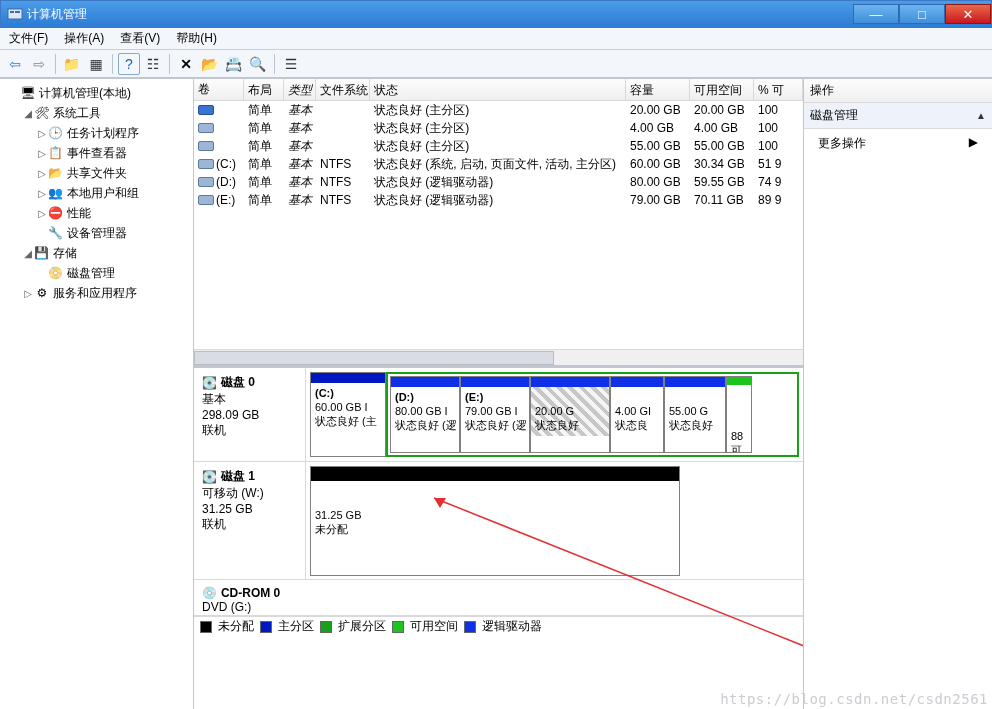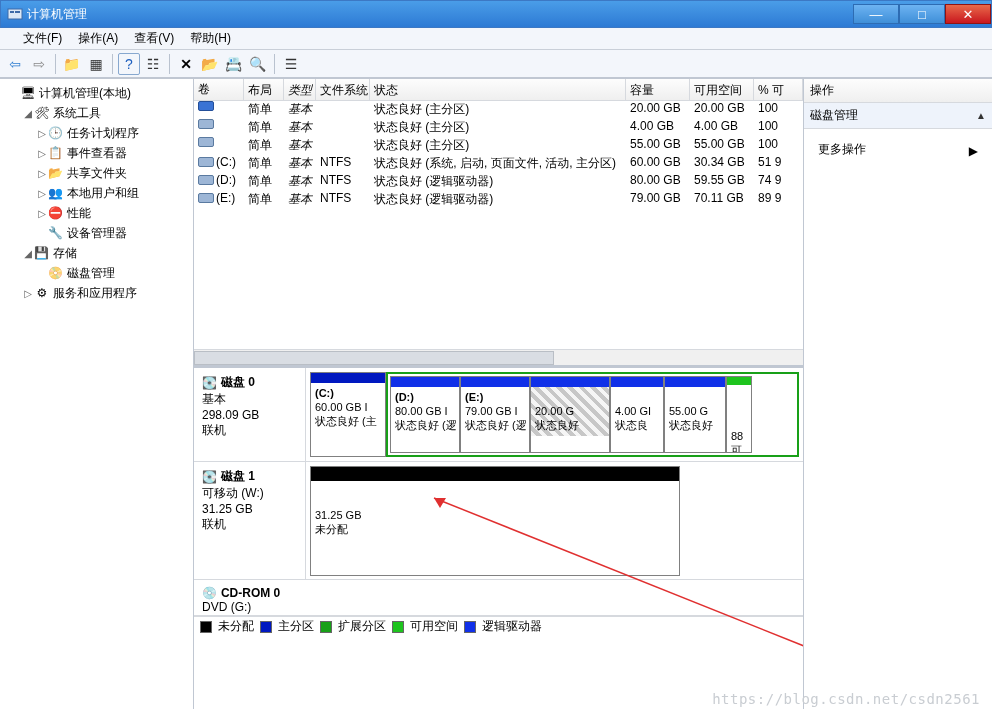--- a/index.html
+++ b/index.html
@@ -6,42 +6,42 @@
 html, body { width: 992px; height: 709px; overflow: hidden; background: #fff; }
 
 .titlebar { height: 28px; background: linear-gradient(#4a9de8, #2d7ad4); display: flex; align-items: center; color: #fff; font-size: 12px; padding: 0 0 0 6px; border: 1px solid #3c78c4; }
 .titlebar .tb-icon { width: 16px; height: 16px; margin-right: 4px; display:inline-block; }
 .titlebar .spacer { flex: 1; }
 .wbtn { width: 46px; height: 20px; display:flex; align-items:center; justify-content:center; font-size: 13px; line-height:1; color:#fff; }
 .wbtn.min, .wbtn.max { background: linear-gradient(#6db3f2,#3f8fd8); border:1px solid #2d6cb3; }
 .wbtn.close { background: linear-gradient(#e9694a,#c8171e); border:1px solid #8f1313; }
 .wbtn + .wbtn { margin-left: 0px; }
 
-.menubar { height: 22px; background: #f3f6fb; border-bottom: 1px solid #c9cfd8; display:flex; align-items:center; font-size:12px; padding: 0 15px; color:#000; }
+.menubar { height: 22px; background: #f3f6fb; border-bottom: 1px solid #c9cfd8; display:flex; align-items:center; font-size:12px; padding: 0 1px; color:#000; }
 .menubar .mi { padding: 2px 8px; }
 
 .toolbar { height: 28px; background: #f3f6fb; border-bottom: 1px solid #c0c7d2; display:flex; align-items:center; padding: 0 4px; gap:2px; }
 .tbtn { width:22px; height:22px; border:1px solid transparent; display:flex; align-items:center; justify-content:center; font-size:14px; color:#333; border-radius:2px; }
 .tsep { width:1px; height:20px; background:#b9c2cf; margin:0 3px; }
 
 .client { display:flex; height: calc(709px - 28px - 22px - 28px); border-top:1px solid #c0c7d2; }
 .tree { width: 194px; border-right:1px solid #c0c7d2; font-size:12px; padding: 4px 2px; background:#fff; overflow:hidden; }
 .tree .node { display:flex; align-items:center; height:20px; white-space:nowrap; }
 .tree .tw { width:12px; text-align:center; color:#666; font-size:10px; }
 .tree .ic { width:16px; height:16px; display:inline-flex; align-items:center; justify-content:center; margin-right:3px; font-size:12px; }
 .tree .lbl {}
 .ind1 { padding-left: 6px; }
 .ind2 { padding-left: 20px; }
 .ind3 { padding-left: 34px; }
 
 .mid { flex:1; display:flex; flex-direction:column; border-right:1px solid #c0c7d2; overflow:hidden; }
 .volhead { display:flex; background:#fff; border-bottom:1px solid #d6d9de; font-size:12px; height:22px; align-items:stretch; }
 .volhead .ch { border-right:1px solid #d6d9de; padding:3px 4px; background:linear-gradient(#fdfdfd,#efefef); white-space:nowrap; overflow:hidden; }
 .vollist { font-size:12px; background:#fff; }
-.vollist .row { display:flex; height:18px; align-items:flex-start; }
+.vollist .row { display:flex; height:18px; align-items:center; }
 .vollist .cell { padding:0 4px; white-space:nowrap; overflow:hidden; }
 .c-vol { width:50px; display:flex; align-items:center; gap:2px; }
 .c-lay { width:40px; }
 .c-type { width:32px;font-style:italic; }
 .c-fs { width:54px; }
 .c-stat { width:256px; }
 .c-cap { width:64px; text-align:left; }
 .c-free { width:64px; text-align:left; }
 .c-pct { width:36px; }
 .volscroll { height:16px; margin-top:auto; background:#f0f0f0; border-top:1px solid #d6d9de; position:relative; }
@@ -62,28 +62,28 @@
 .hdr-unalloc { background:#000; }
 .hatch { background: repeating-linear-gradient(45deg,#f5f5f5,#f5f5f5 4px,#c7c7c7 4px,#c7c7c7 8px); }
 
 .legend { height:20px; border-top:1px solid #d6d9de; display:flex; align-items:center; gap:6px; padding:0 6px; font-size:12px; background:#fff; }
 .legend .sw { width:12px; height:12px; display:inline-block; border:1px solid #666; }
 
 .actions { width:188px; font-size:12px; background:#fff; }
 .actions .ahdr { background:linear-gradient(#fdfdfd,#efefef); border-bottom:1px solid #d6d9de; padding:3px 6px; font-weight:normal; }
 .actions .asec { background:#eef3fb; padding:4px 6px; border-bottom:1px solid #d6d9de; display:flex; align-items:center; justify-content:space-between; }
 .actions .asec .tri { font-size:10px; color:#333; }
-.actions .aitem { padding:12px 14px; display:flex; justify-content:space-between; align-items:flex-end; }
+.actions .aitem { padding:6px 14px; display:flex; justify-content:space-between; align-items:flex-start; }
 
 .drive-icon { width:16px; height:10px; background:#9db6d6; border:1px solid #5a7aa0; border-radius:2px; display:inline-block; }
 .drive-icon.sel { background:#3a73d4; border-color:#244f99; }
 
 .arrow-annot { position:absolute; pointer-events:none; }
 
-.watermark { position:absolute; right:12px; bottom:2px; color:#c9cdd2; font-size:14px; font-family: Consolas, monospace; letter-spacing:0.5px; }
+.watermark { position:absolute; right:4px; bottom:2px; color:#c9cdd2; font-size:14px; font-family: Consolas, monospace; letter-spacing:0.5px; }
 </style>
 </head>
 <body>
 
 <div class="titlebar">
   <span class="tb-icon">
     <svg width="16" height="16">
         <rect x="1" y="3" width="14" height="10" fill="#dce8f6" stroke="#3d6aa8"></rect>
         <rect x="3" y="5" width="4" height="2" fill="#3d6aa8"></rect>
         <rect x="8" y="5" width="5" height="2" fill="#3d6aa8"></rect>

